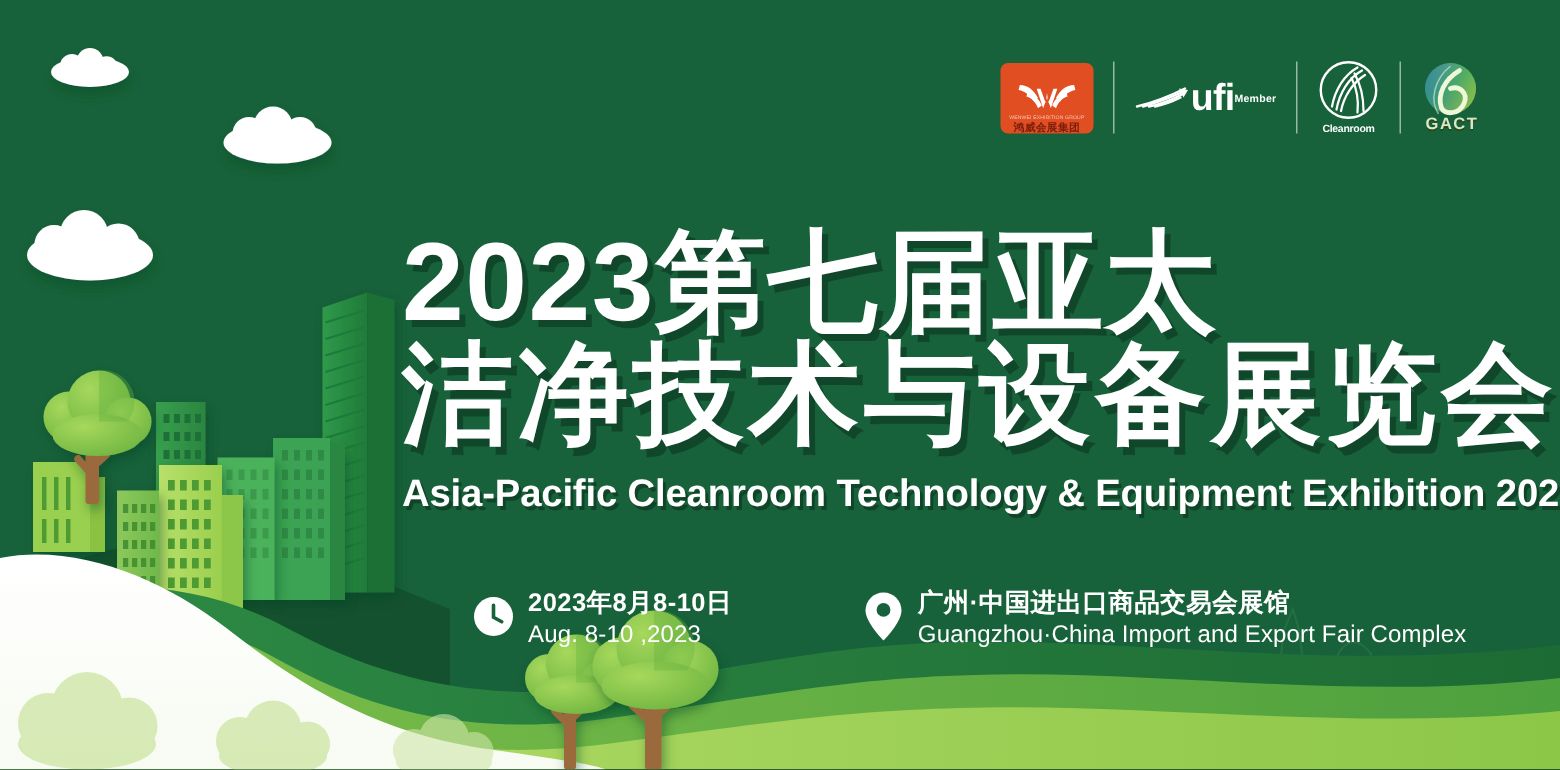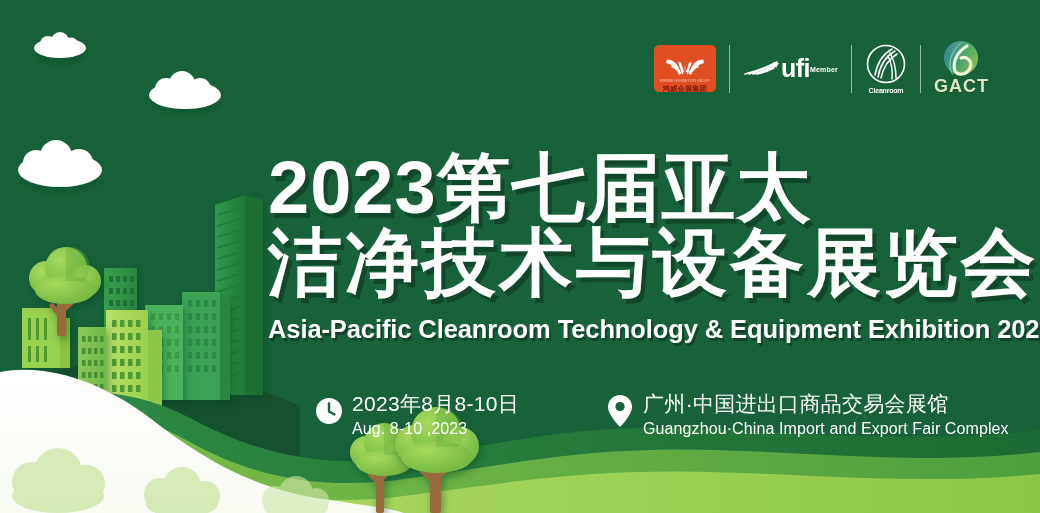--- a/index.html
+++ b/index.html
@@ -33,21 +33,21 @@
 
   .logo-ufi{display:flex;flex-direction:row;align-items:center;color:#fff;}
   .ufi-word{font-size:25px;font-weight:bold;line-height:.9;letter-spacing:-.5px;}
   .ufi-member{font-size:7px;font-weight:bold;letter-spacing:.2px;margin-top:2px;}
 
   .logo-clean{display:flex;flex-direction:column;align-items:center;color:#fff;}
   .clean-word{font-size:7px;font-weight:bold;letter-spacing:-.2px;margin-top:1px;}
 
   .logo-gact{display:flex;flex-direction:column;align-items:center;}
   .gact-word{
-    font-size:18px;font-weight:bold;letter-spacing:1px;
+    font-size:11px;font-weight:bold;letter-spacing:1px;
     color:#d8e8c8;margin-top:-2px;
     text-shadow:0 1px 0 #2b4a17;
   }
 
   
   .headline{
     position:absolute;left:268px;top:150px;z-index:30;
     color:#fff;
   }
   .h-cn{
@@ -65,21 +65,21 @@
   }
 
   
   .inforow{
     position:absolute;left:312px;top:392px;z-index:30;
     display:flex;align-items:flex-start;color:#fff;
   }
   .info-block{display:flex;align-items:flex-start;}
   .info-icon{width:34px;height:38px;flex:none;display:flex;align-items:center;justify-content:center;}
   .info-txt{margin-left:6px;}
-  .info-cn{font-size:21px;font-weight:normal;line-height:1.12;white-space:nowrap;letter-spacing:.3px;}
+  .info-cn{font-size:17px;font-weight:bold;line-height:1.12;white-space:nowrap;letter-spacing:.3px;}
   .info-en{font-size:16px;line-height:1.2;margin-top:3px;white-space:nowrap;letter-spacing:.1px;}
   .gap{width:84px;}
 </style>
 </head>
 <body>
 
 <div class="poster">
 
   <svg class="layer" width="1040" height="513" viewBox="0 0 1040 513" xmlns="http://www.w3.org/2000/svg">
     <defs>

